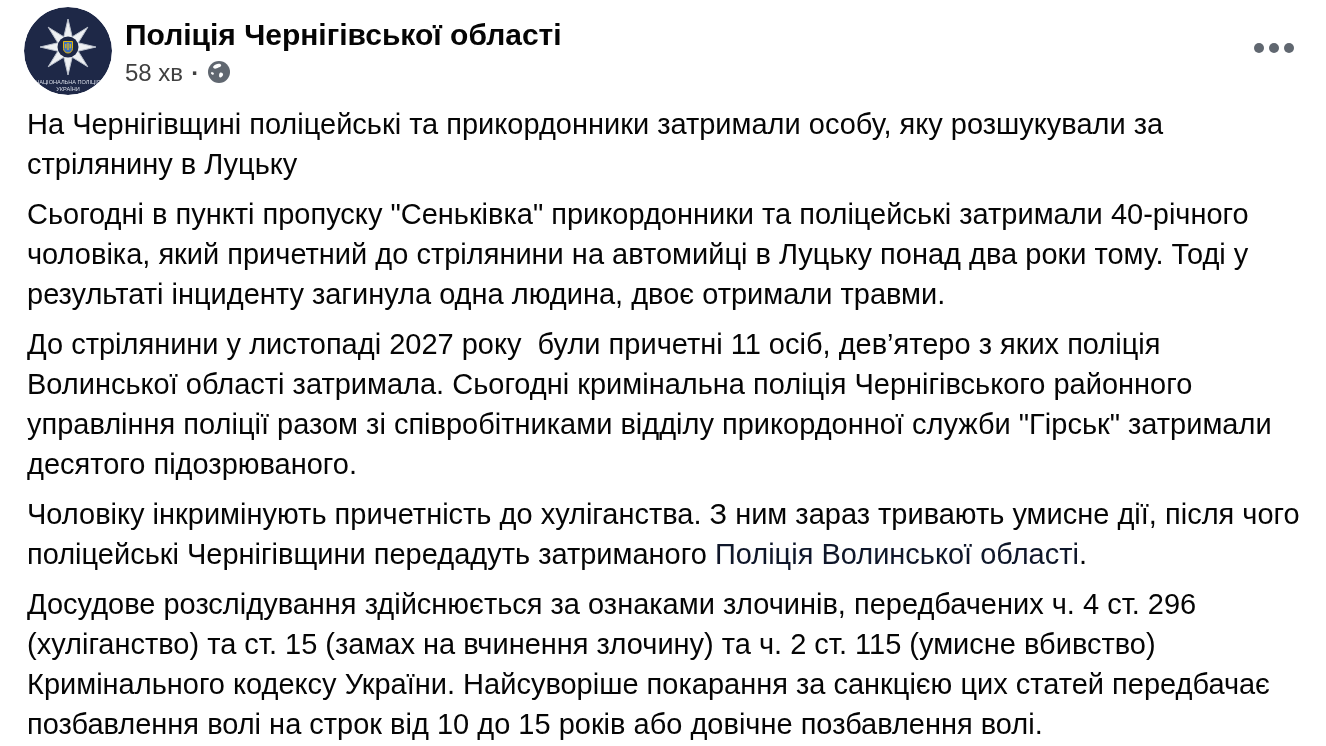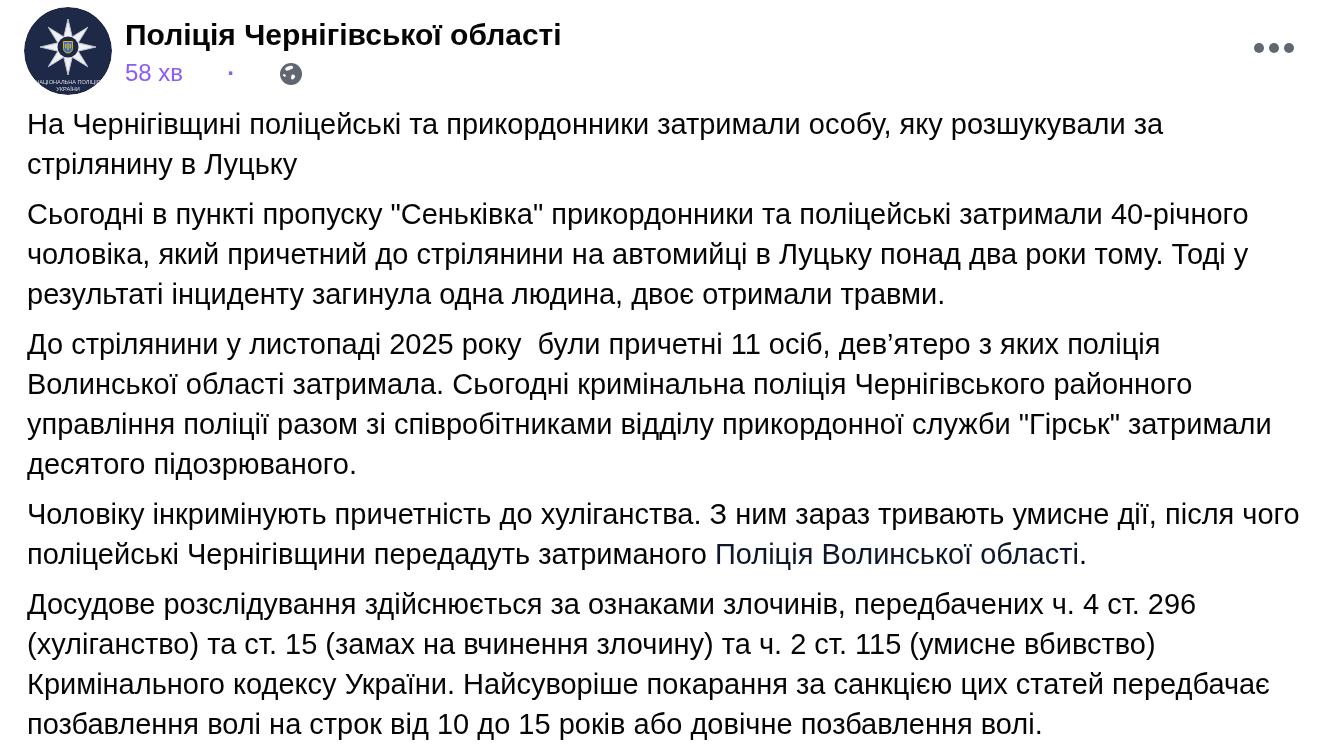--- a/index.html
+++ b/index.html
@@ -41,26 +41,24 @@
   }
   .page-name {
     font-size: 30px;
     font-weight: 700;
     color: #050505;
     line-height: 36px;
     cursor: pointer;
   }
   .meta-row {
     display: flex;
-    align-items: center;
     margin-top: 6px;
-    color: #8b5cf6;
+    color: #404040;
     font-size: 24px;
     line-height: 28px;
-    gap: 36px;
   }
   .meta-row .timestamp { cursor: pointer; }
   .meta-row .sep {
     margin: 0 8px;
     font-weight: 700;
   }
   .globe {
     width: 24px;
     height: 24px;
     display: inline-block;
@@ -140,18 +138,18 @@
       <i></i>
       <i></i>
       <i></i>
     </div>
 
   </div>
 
   <div class="post-body">
     <p>На Чернігівщині поліцейські та прикордонники затримали особу, яку розшукували за стрілянину в Луцьку</p>
     <p>Сьогодні в пункті пропуску "Сеньківка" прикордонники та поліцейські затримали 40-річного чоловіка, який причетний до стрілянини на автомийці в Луцьку понад два роки тому. Тоді у  результаті інциденту загинула одна людина, двоє отримали травми.</p>
-    <p>До стрілянини у листопаді 2025 року  були причетні 11 осіб, дев’ятеро з яких поліція Волинської області затримала. Сьогодні кримінальна поліція Чернігівського районного управління поліції разом зі співробітниками відділу прикордонної служби "Гірськ" затримали десятого підозрюваного.</p>
+    <p>До стрілянини у листопаді 2027 року  були причетні 11 осіб, дев’ятеро з яких поліція Волинської області затримала. Сьогодні кримінальна поліція Чернігівського районного управління поліції разом зі співробітниками відділу прикордонної служби "Гірськ" затримали десятого підозрюваного.</p>
     <p><span>Чоловіку інкримінують причетність до хуліганства. З ним зараз тривають умисне дії, після чого поліцейські Чернігівщини передадуть затриманого </span><a class="mention">Поліція Волинської області</a><span>.</span></p>
     <p>Досудове розслідування здійснюється за ознаками злочинів, передбачених ч. 4 ст. 296 (хуліганство) та ст. 15 (замах на вчинення злочину) та ч. 2 ст. 115 (умисне вбивство) Кримінального кодексу України. Найсуворіше покарання за санкцією цих статей передбачає позбавлення волі на строк від 10 до 15 років або довічне позбавлення волі.</p>
   </div>
 
 </div>
 
 </body></html>

